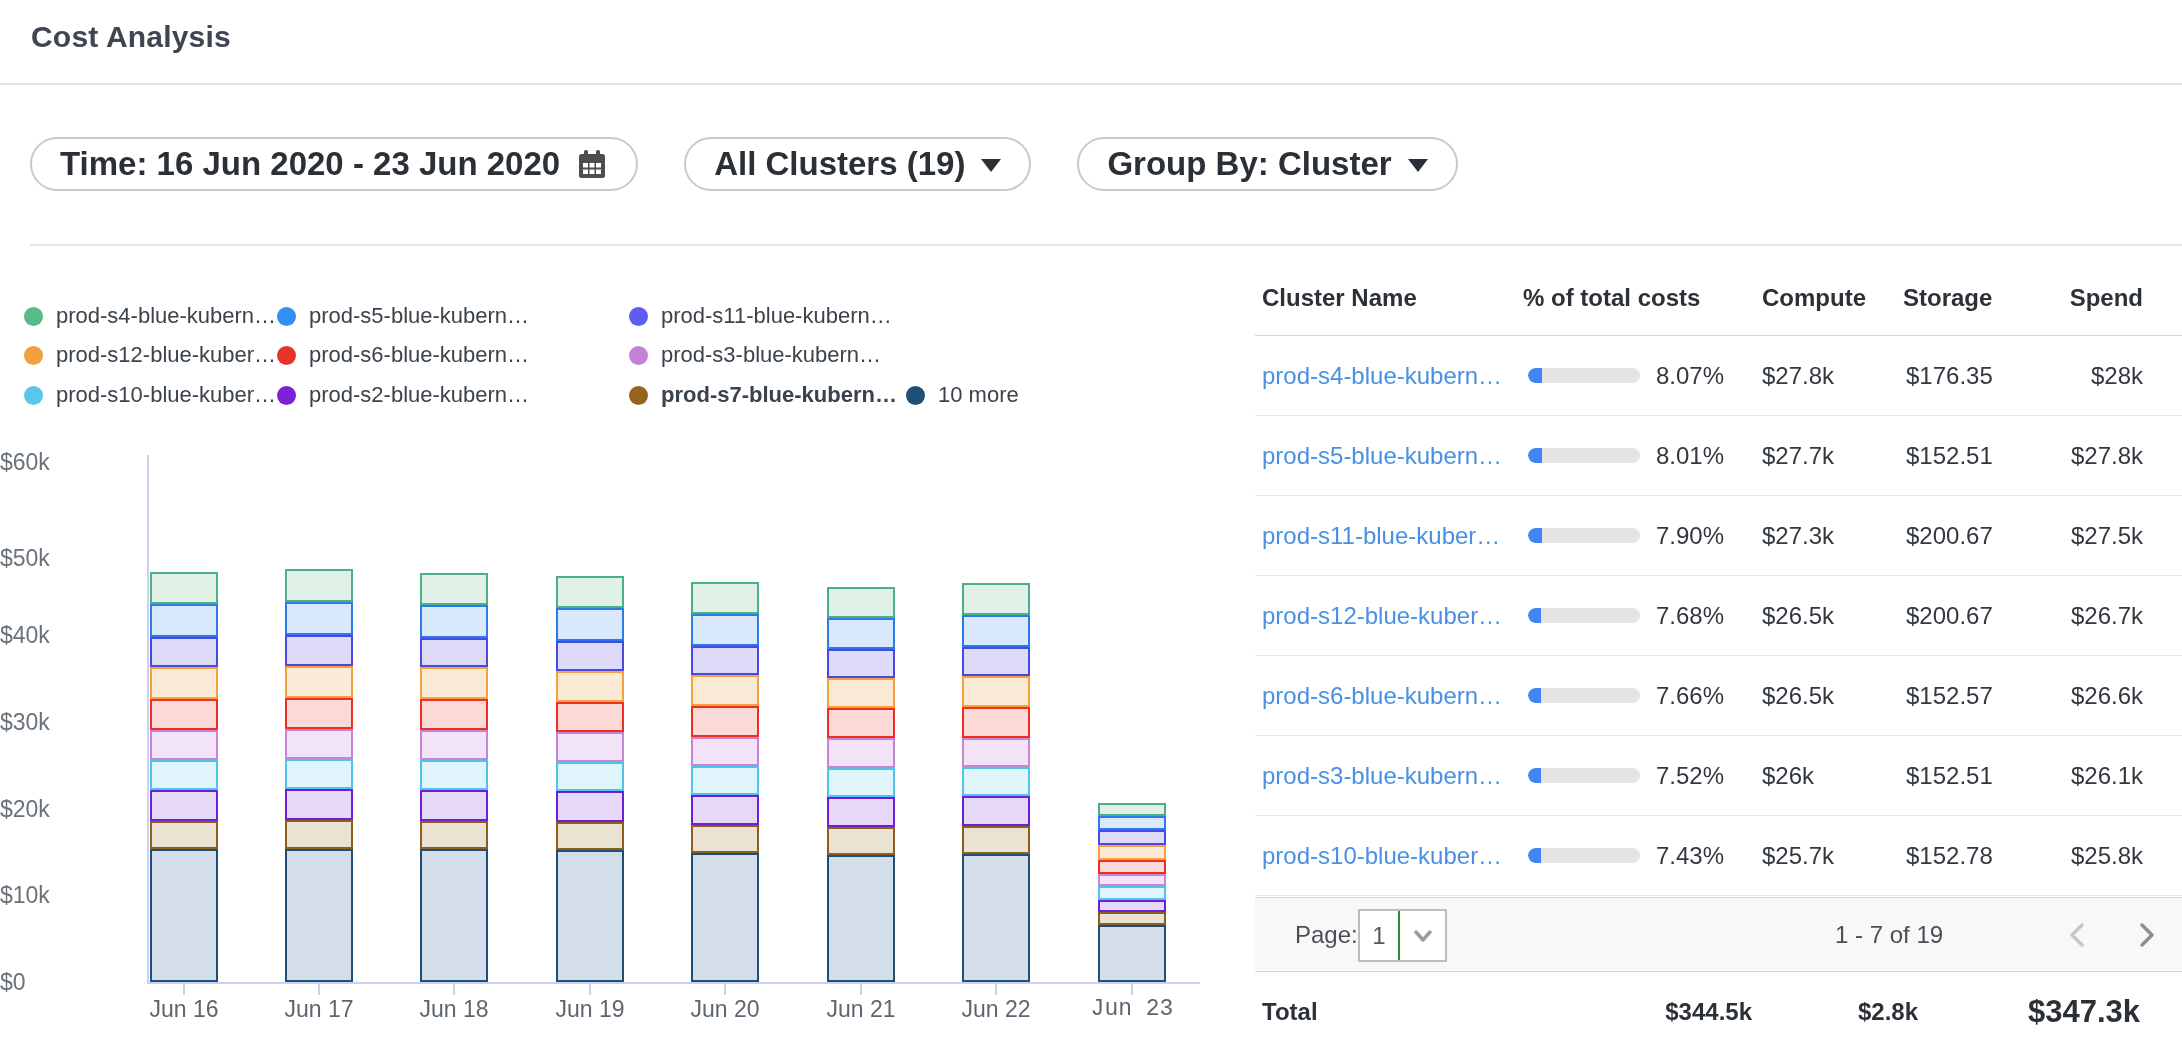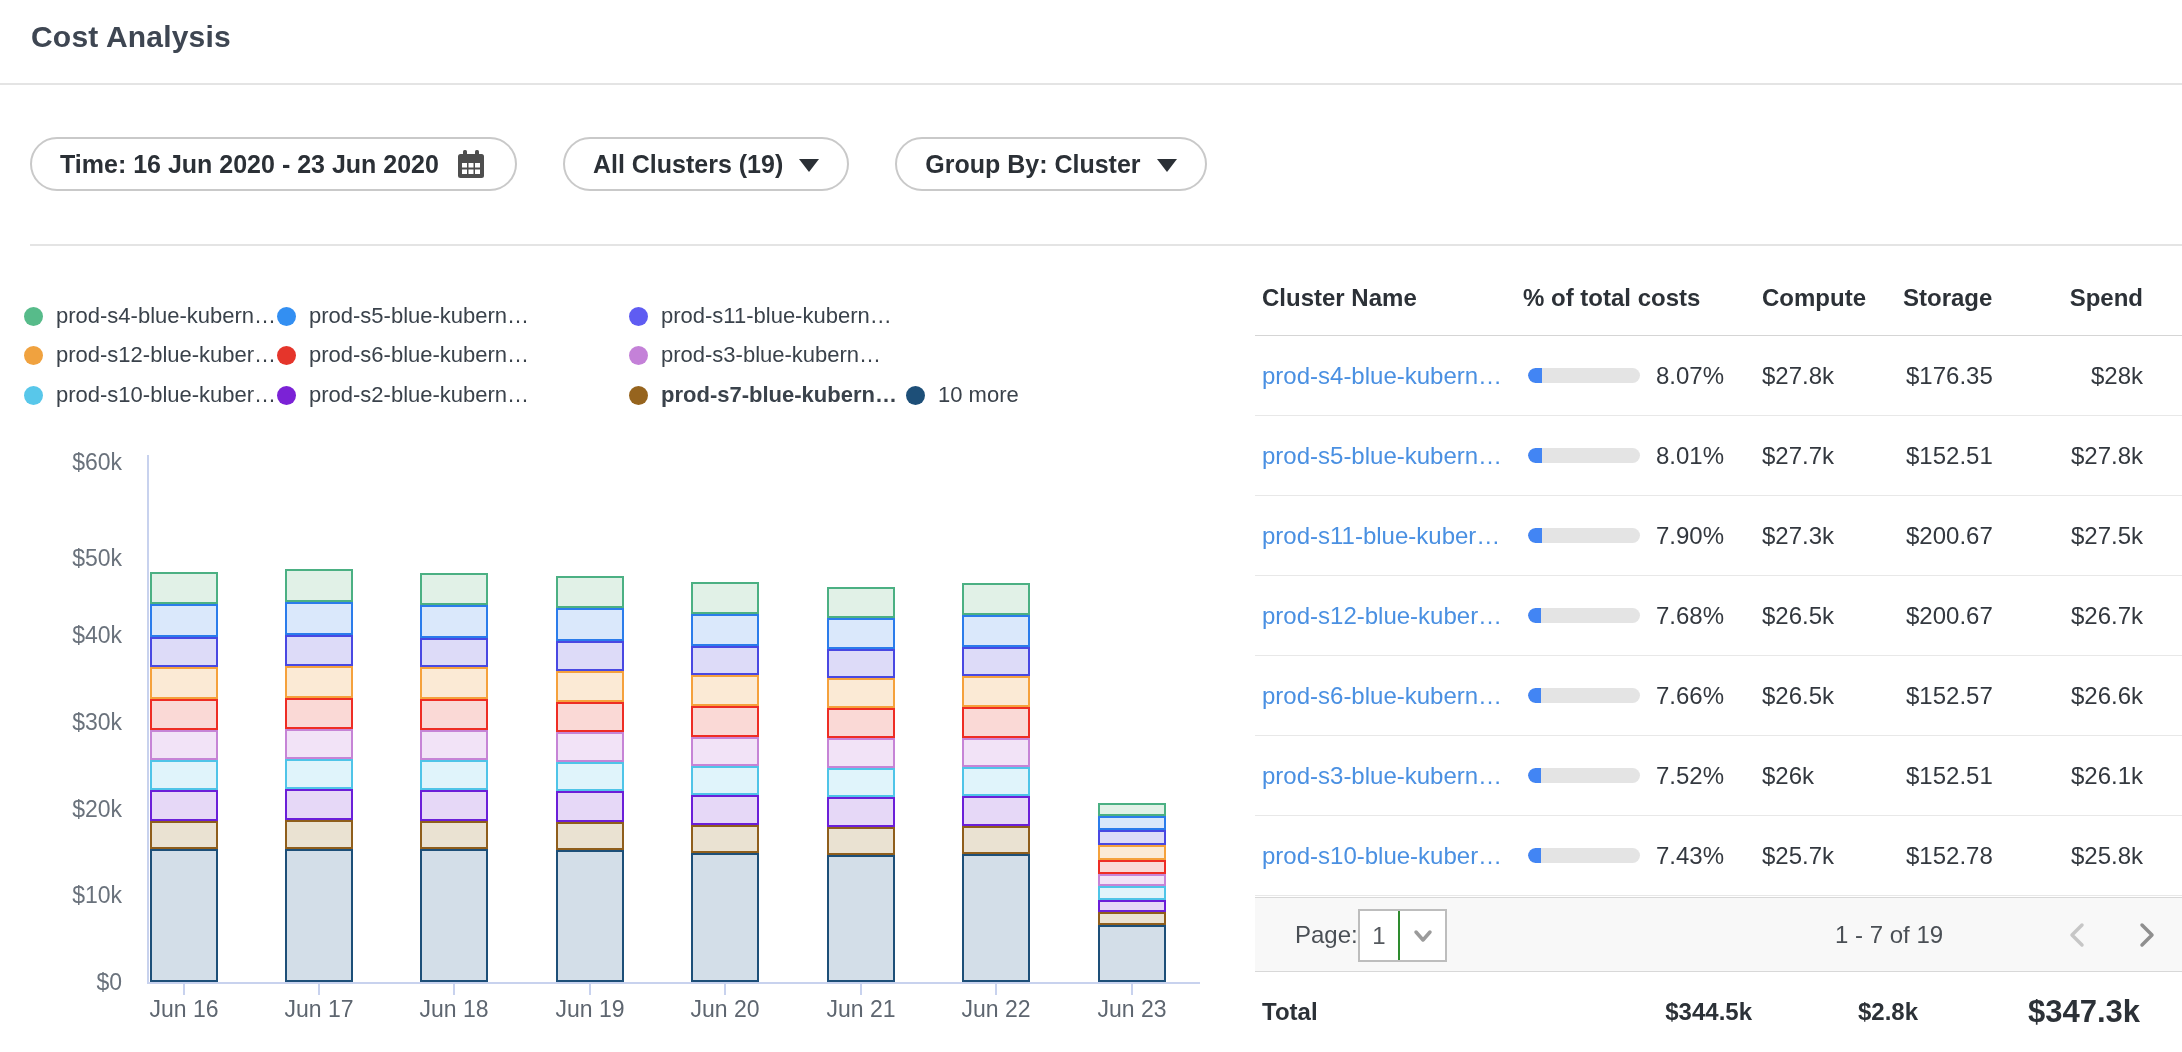--- a/index.html
+++ b/index.html
@@ -9,30 +9,30 @@
 
   .page-title { position:absolute; left:31px; top:20px; font-size:30px; font-weight:600; color:#3E4652; letter-spacing:.2px; }
   .divider { position:absolute; left:0; width:2182px; height:2px; background:#E4E4E4; }
   .divider.top { top:83px; }
   .divider.filters { top:244px; }
 
   
   .filters { position:absolute; left:30px; top:137px; display:flex; gap:46px; }
   .pill { height:54px; border:2px solid #C9C9C9; border-radius:27px; background:#fff;
           display:flex; align-items:center; gap:16px; padding:0 28px;
-          font-size:25px; font-weight:700; color:#2B3036; cursor:pointer; }
+          font-size:33px; font-weight:700; color:#2B3036; cursor:pointer; }
   .caret { width:0; height:0; border-left:10px solid transparent; border-right:10px solid transparent; border-top:13px solid #2B3036; margin-top:2px; }
 
   
   .legend-item { position:absolute; display:flex; align-items:center; gap:13px; height:40px; font-size:22px; color:#3A424B; cursor:pointer; white-space:nowrap; }
   .legend-dot { width:19px; height:19px; border-radius:50%; flex:0 0 auto; }
 
   
   .axis-line { position:absolute; background:#C8D2EE; }
-  .ylabel { position:absolute; left:0; width:122px; text-align:right; font-size:23px; color:#6A727C; line-height:28px; }
+  .ylabel { position:absolute; left:0; width:122px; text-align:left; font-size:23px; color:#6A727C; line-height:28px; }
   .xlabel { position:absolute; width:140px; text-align:center; font-size:23px; color:#5E6670; }
   .bar-seg { position:absolute; border:2px solid; }
 
   
   .table-panel { position:absolute; left:1255px; top:260px; width:927px; height:792px; }
   .thead { position:absolute; left:0; top:0; width:100%; height:76px; border-bottom:1px solid #D5D5D5; }
   .th { position:absolute; top:0; height:100%; display:flex; align-items:center; font-size:24px; font-weight:600; color:#2C3137; }
   .th-name { left:7px; } .th-pct { left:268px; } .th-compute { left:507px; } .th-storage { left:648px; }
   .th-spend { right:39px;margin-left:11px; }
 
@@ -239,21 +239,21 @@
       <div class="bar-seg" style="left: 1098px; top: 911.797px; width: 68px; height: 13.0005px; background: rgb(234, 226, 210); border-color: rgb(143, 94, 28);"></div>
       <div class="bar-seg" style="left: 1098px; top: 899.663px; width: 68px; height: 12.1338px; background: rgb(230, 216, 247); border-color: rgb(107, 31, 216);"></div>
       <div class="bar-seg" style="left: 1098px; top: 885.796px; width: 68px; height: 13.8672px; background: rgb(224, 244, 251); border-color: rgb(79, 196, 232);"></div>
       <div class="bar-seg" style="left: 1098px; top: 873.663px; width: 68px; height: 12.1338px; background: rgb(242, 227, 247); border-color: rgb(198, 132, 214);"></div>
       <div class="bar-seg" style="left: 1098px; top: 859.795px; width: 68px; height: 13.8672px; background: rgb(250, 217, 214); border-color: rgb(238, 45, 36);"></div>
       <div class="bar-seg" style="left: 1098px; top: 845.061px; width: 68px; height: 14.7339px; background: rgb(251, 234, 213); border-color: rgb(245, 161, 60);"></div>
       <div class="bar-seg" style="left: 1098px; top: 830.328px; width: 68px; height: 14.7339px; background: rgb(221, 219, 248); border-color: rgb(73, 72, 226);"></div>
       <div class="bar-seg" style="left: 1098px; top: 815.594px; width: 68px; height: 14.7339px; background: rgb(218, 232, 251); border-color: rgb(43, 124, 235);"></div>
       <div class="bar-seg" style="left: 1098px; top: 802.593px; width: 68px; height: 13.0005px; background: rgb(225, 241, 231); border-color: rgb(75, 176, 131);"></div>
       <div class="axis-line" style="left: 1131px; top: 984px; width: 2px; height: 11px;"></div>
-      <div class="xlabel" style="left: 1062px; top: 996px;">Jun 23</div>
+      <div class="xlabel" style="left: 1062px; top: 996px; font-family: Liberation Mono, monospace;">Jun 23</div>
     </div>
 
   <div class="table-panel">
     <div class="thead">
       <div class="th th-name">Cluster Name</div>
       <div class="th th-pct">% of total costs</div>
       <div class="th th-compute">Compute</div>
       <div class="th th-storage">Storage</div>
       <div class="th th-spend">Spend</div>
     </div>

